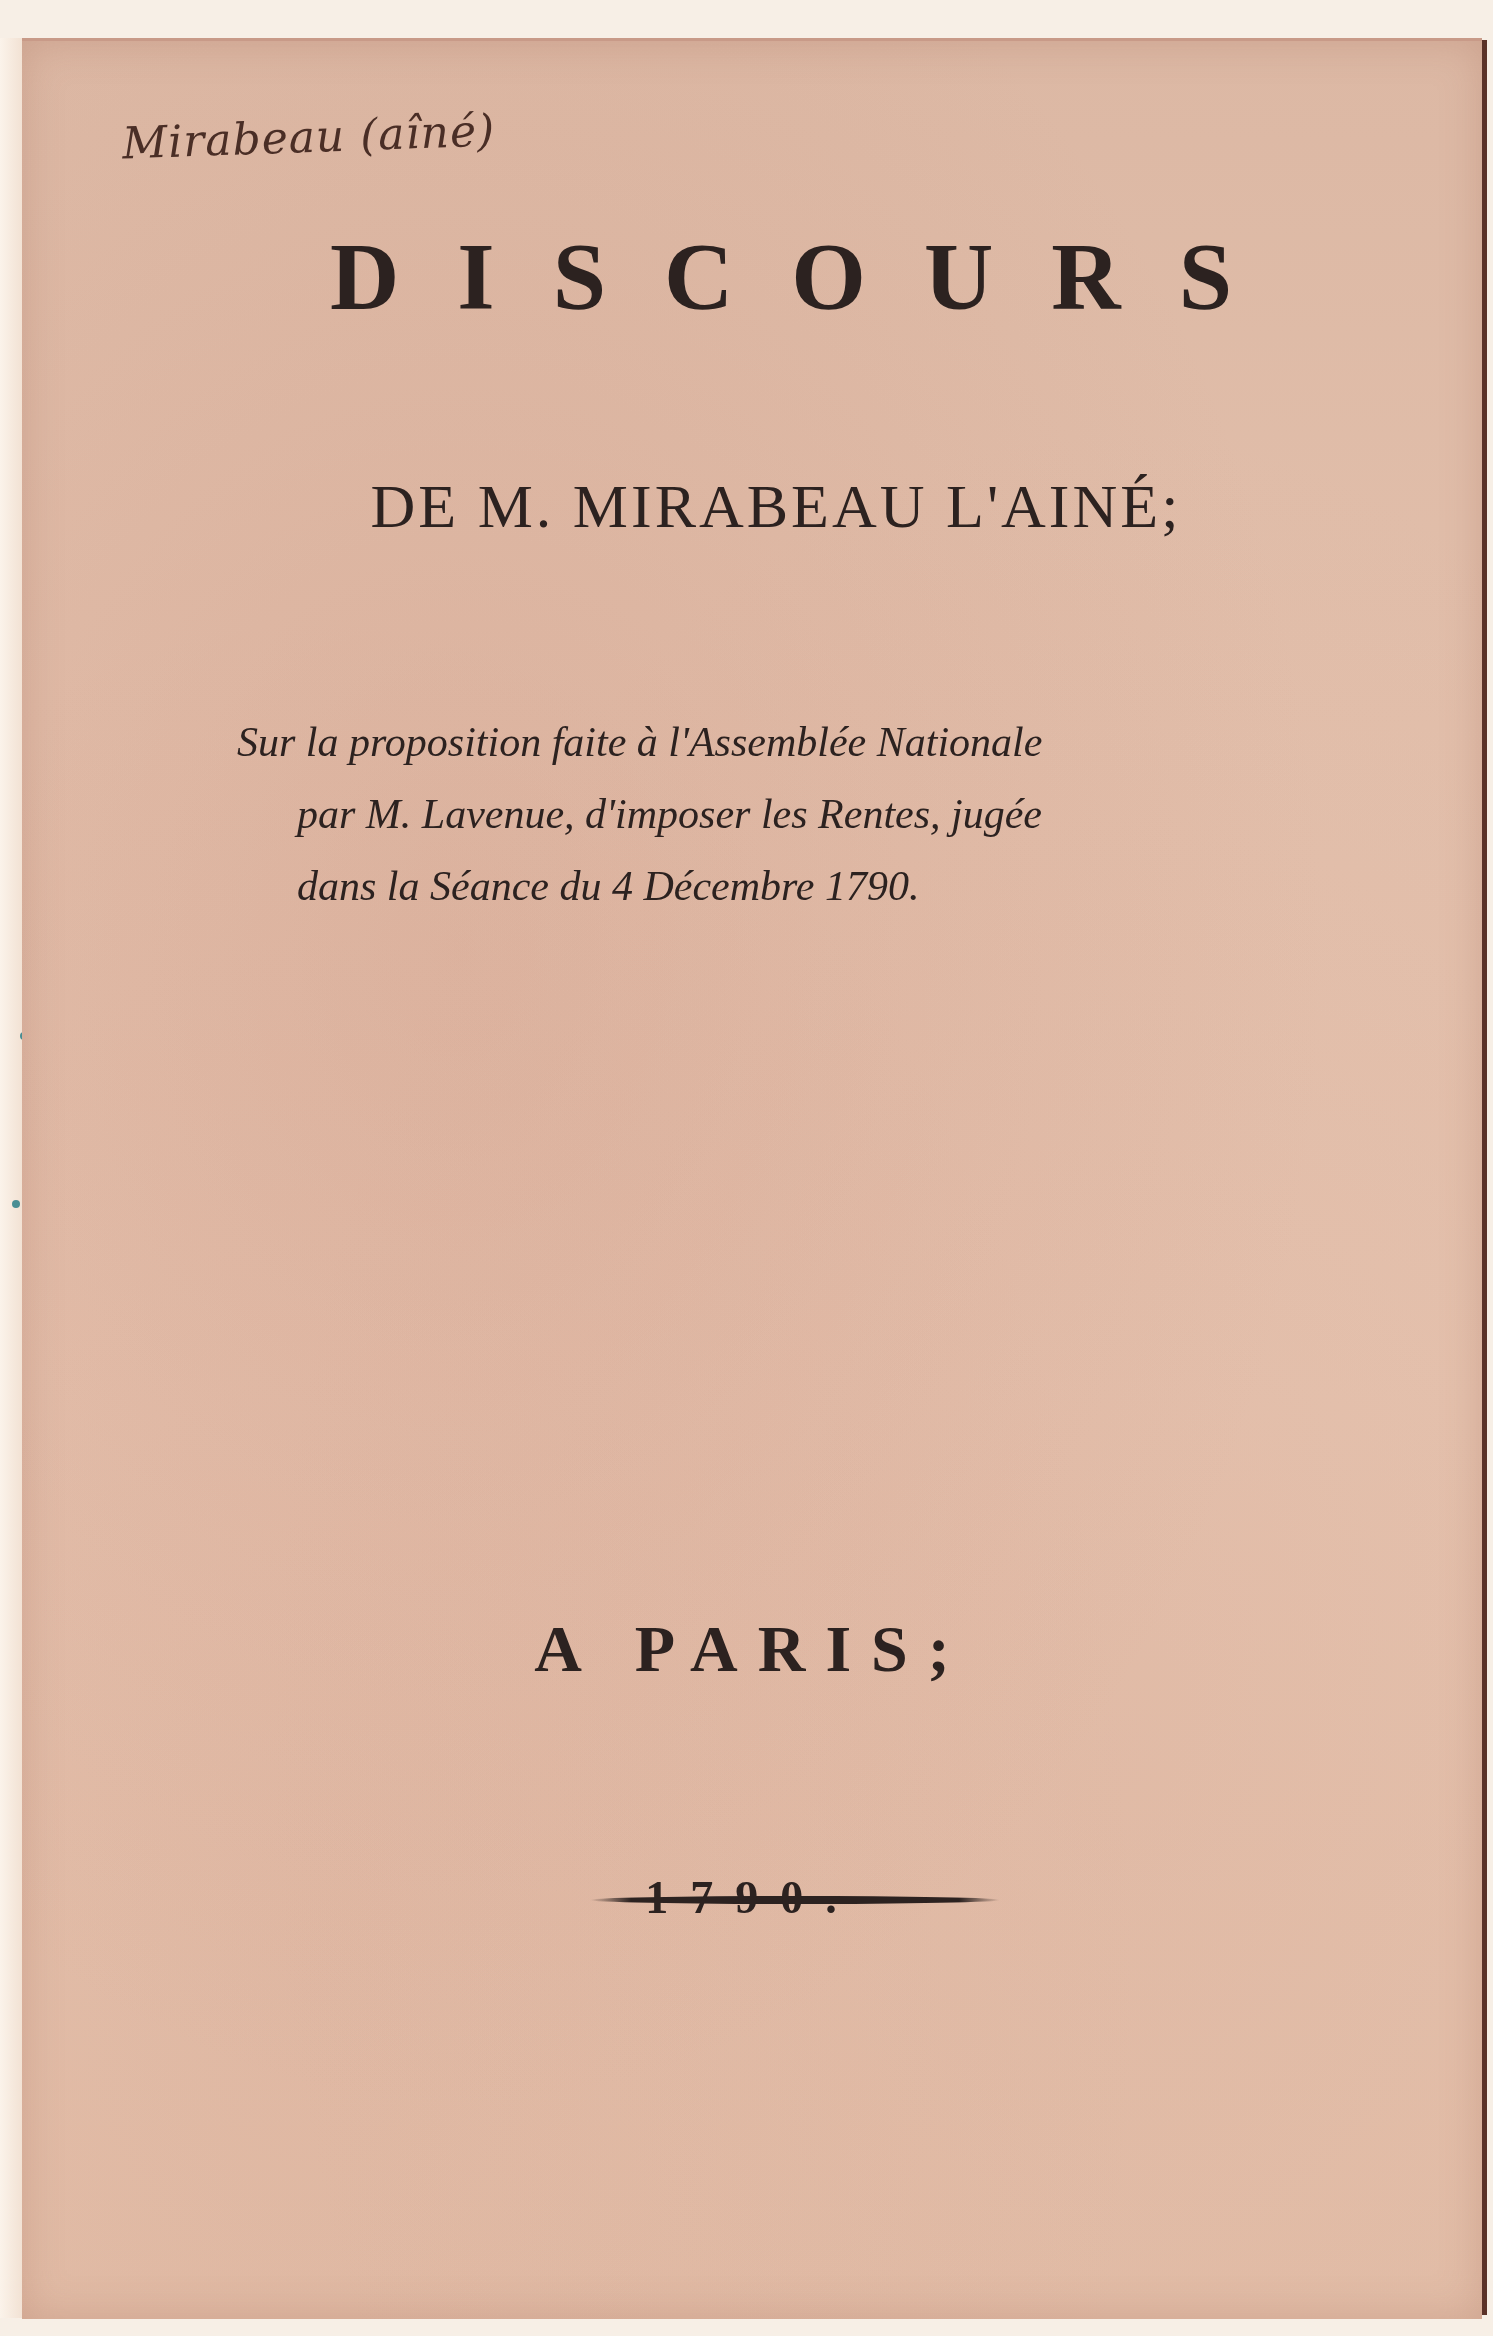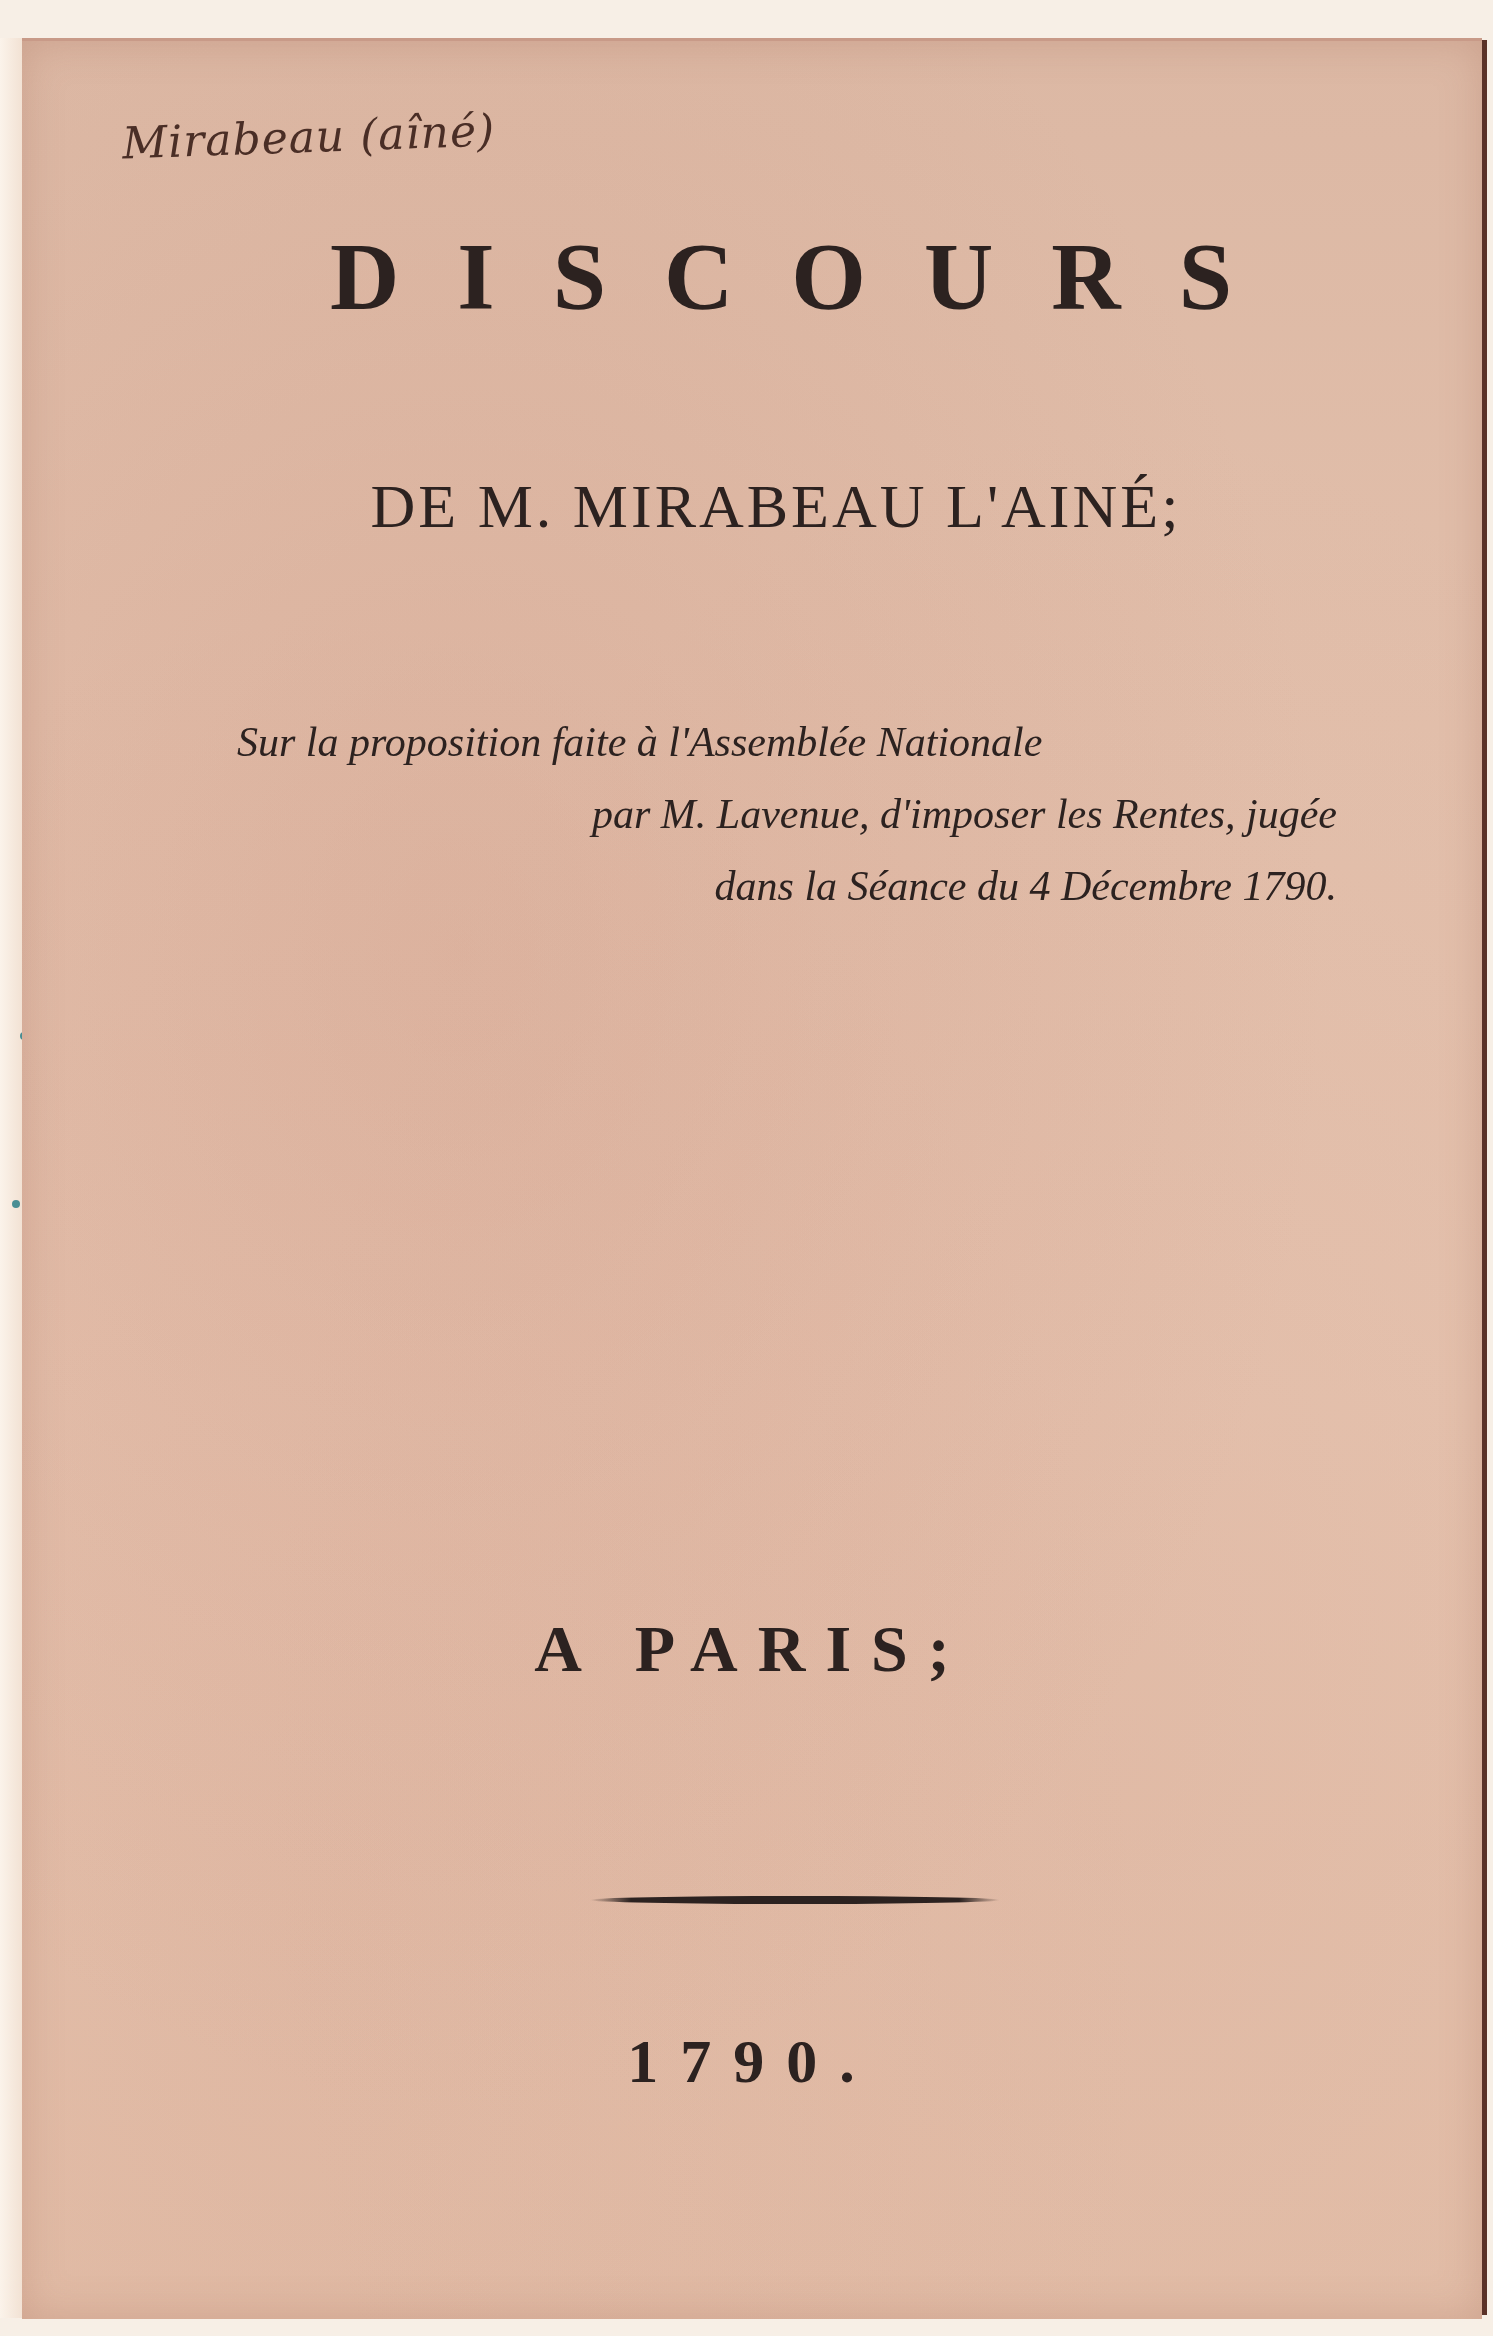--- a/index.html
+++ b/index.html
@@ -33,29 +33,29 @@
     transform: rotate(-2deg);
   }
   .title { top: 180px; font-size: 96px; font-weight: bold; letter-spacing: 58px; padding-left: 58px; }
   .author { top: 430px; font-size: 62px; letter-spacing: 3px; padding-left: 24px; }
   .subtitle {
     position: absolute; left: 215px; top: 665px; width: 1100px;
     font-style: italic; font-size: 42px; line-height: 72px; color: #2c2220;
   }
   .subtitle div { white-space: nowrap; }
   .subtitle .l1 { padding-left: 0; }
-  .subtitle .l2, .subtitle .l3 { padding-left: 60px; text-align: right; }
+  .subtitle .l2, .subtitle .l3 { padding-left: 60px; }
   .place { top: 1570px; font-size: 66px; font-weight: bold; letter-spacing: 20px; }
   .printer { top: 1725px; font-size: 50px; font-weight: bold; letter-spacing: 3px; }
   .rule {
     position: absolute; left: 568px; top: 1855px; width: 410px; height: 8px;
     background: linear-gradient(90deg, transparent 0%, #2c2220 10%, #2c2220 90%, transparent 100%);
     border-radius: 50%;
   }
-  .year { top: 1985px; font-size: 62px; font-weight: bold; letter-spacing: 22px; }
+  .year { top: 1830px; font-size: 46px; font-weight: bold; letter-spacing: 22px; }
   .stain { position: absolute; border-radius: 50%; background: rgba(30,120,130,0.8); width: 8px; height: 8px; }
 </style>
 </head>
 <body>
 
 <div class="spine"></div>
 <div class="stain" style="left:20px;top:1032px;"></div>
 <div class="stain" style="left:12px;top:1200px;"></div>
 
 <div class="page">

